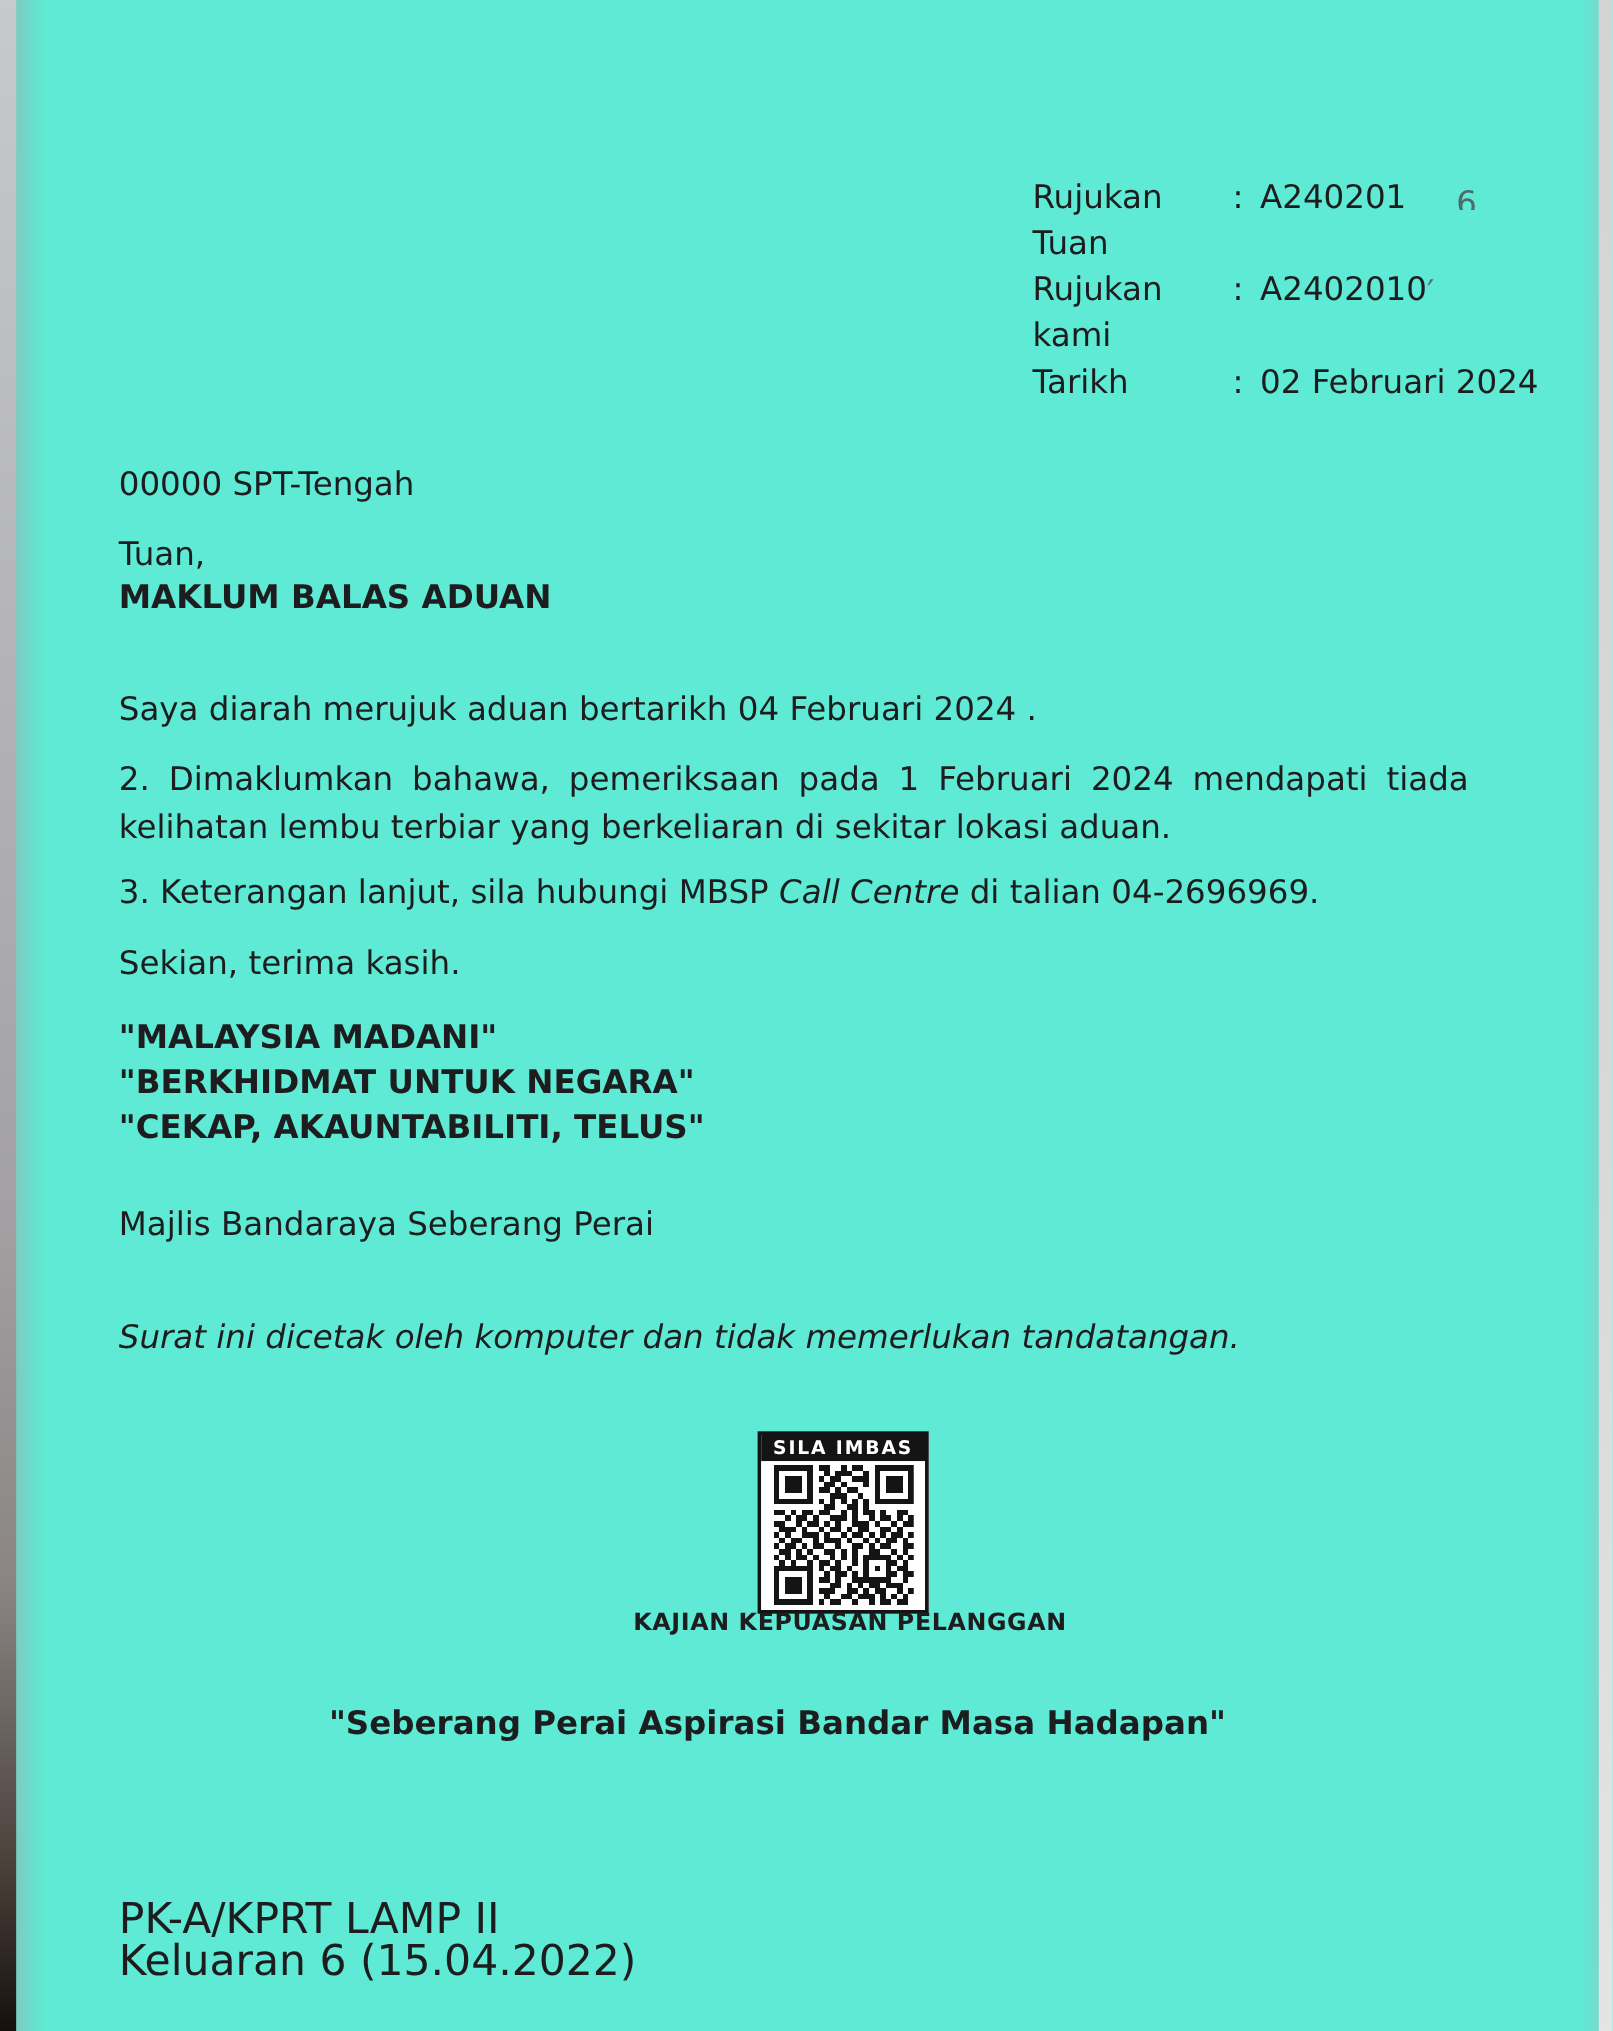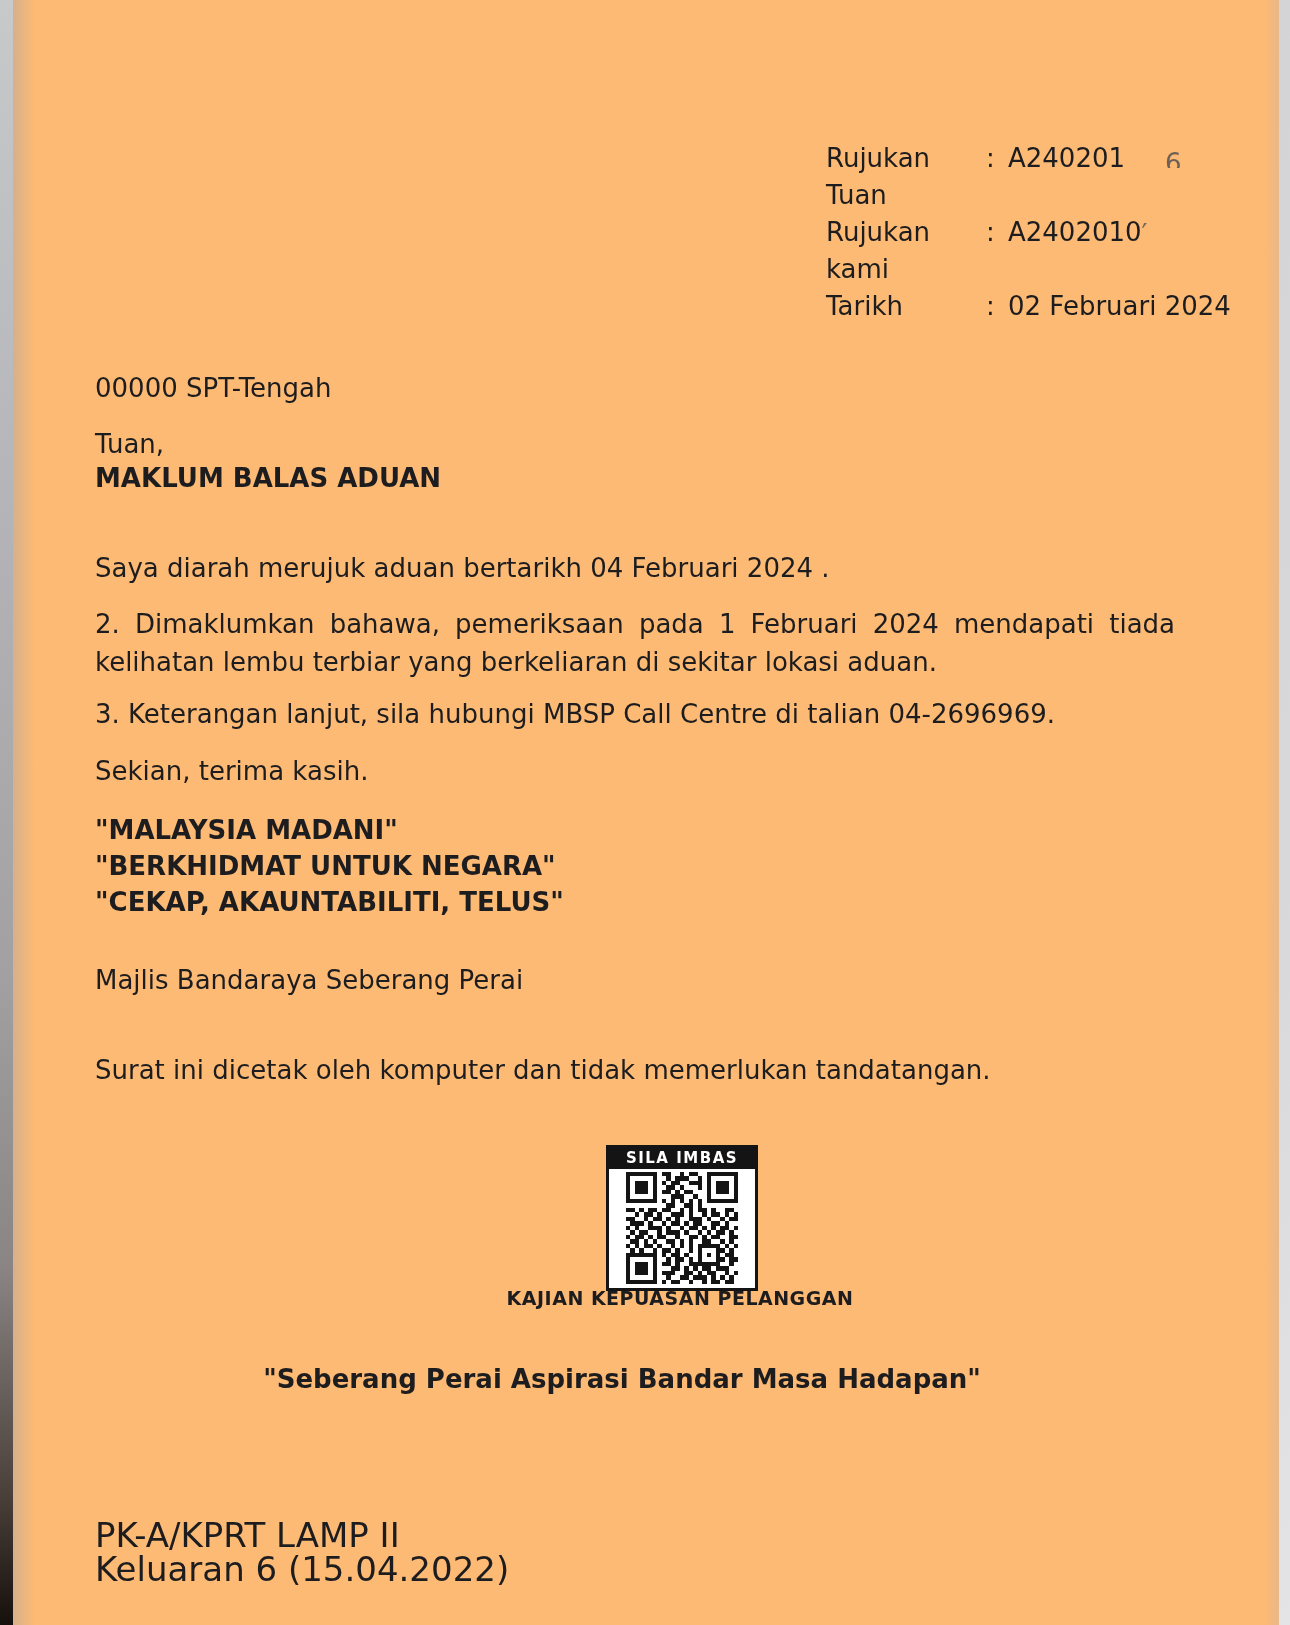--- a/index.html
+++ b/index.html
@@ -4,21 +4,21 @@
 <style>
   * { margin:0; padding:0; box-sizing:border-box; }
   html,body { width:1290px; height:1625px; }
   body {
     font-family:"DejaVu Sans","Liberation Sans",sans-serif;
     background:#ffffff;
     position:relative;
     overflow:hidden;
     color:#1d1d1f;
   }
-  .page { position:absolute; inset:0; background:#fdba74; }
+  .page { position:absolute; inset:0; background:#5eead4; }
 
   
   .edge-left {
     position:absolute; left:0; top:0; width:13px; height:100%;
     background:linear-gradient(180deg,#c7c9cb 0%,#b2b2b6 35%,#a2a0a2 60%,#8a8584 78%,#4a403a 92%,#16100c 100%);
     z-index:5;
   }
   .edge-left-fade {
     position:absolute; left:13px; top:0; width:22px; height:100%;
     background:linear-gradient(90deg,rgba(165,165,170,0.45),rgba(255,255,255,0));
@@ -41,33 +41,33 @@
   .ref-block { position:absolute; left:826px; top:140px; font-size:26px; }
   .ref-row { display:grid; grid-template-columns:160px 14px auto; line-height:37px; }
   .ref-label { }
   .ref-sep { }
   .ref-value { padding-left:8px; }
   .fragment { color:#4a4a4e; opacity:0.8; display:inline-block; clip-path:inset(0 0 38% 0); transform:translateY(5px); }
   .fragment-offset { margin-left:40px; }
   .fragment-tick { clip-path:inset(0 0 55% 0); transform:translateY(2px); opacity:0.75; }
 
   .bold { font-weight:bold; }
-  .italic { }
+  .italic { font-style:italic; }
 
   .para {
     position:absolute; left:95px; width:1080px;
     font-size:26px; line-height:38px; white-space:normal;
   }
   .justified { text-align:justify; text-justify:inter-word; }
 
   .slogans { position:absolute; left:95px; font-size:26px; font-weight:bold; line-height:36px; white-space:nowrap; }
 
   
   .qr-box {
-    position:absolute; left:606px; top:1145px; width:152px;
+    position:absolute; left:606px; top:1145px; width:137px;
     border:3px solid #141414; background:#ffffff;
   }
   .qr-header {
     background:#141414; color:#ffffff; text-align:center;
     font-size:15px; font-weight:bold; letter-spacing:1.5px;
     height:21px; line-height:21px;
   }
   .qr-body { display:flex; justify-content:center; padding:3px 0 4px; background:#fff; }
   .qr-caption {
     position:absolute; left:0; top:1287px; width:1360px; text-align:center;

